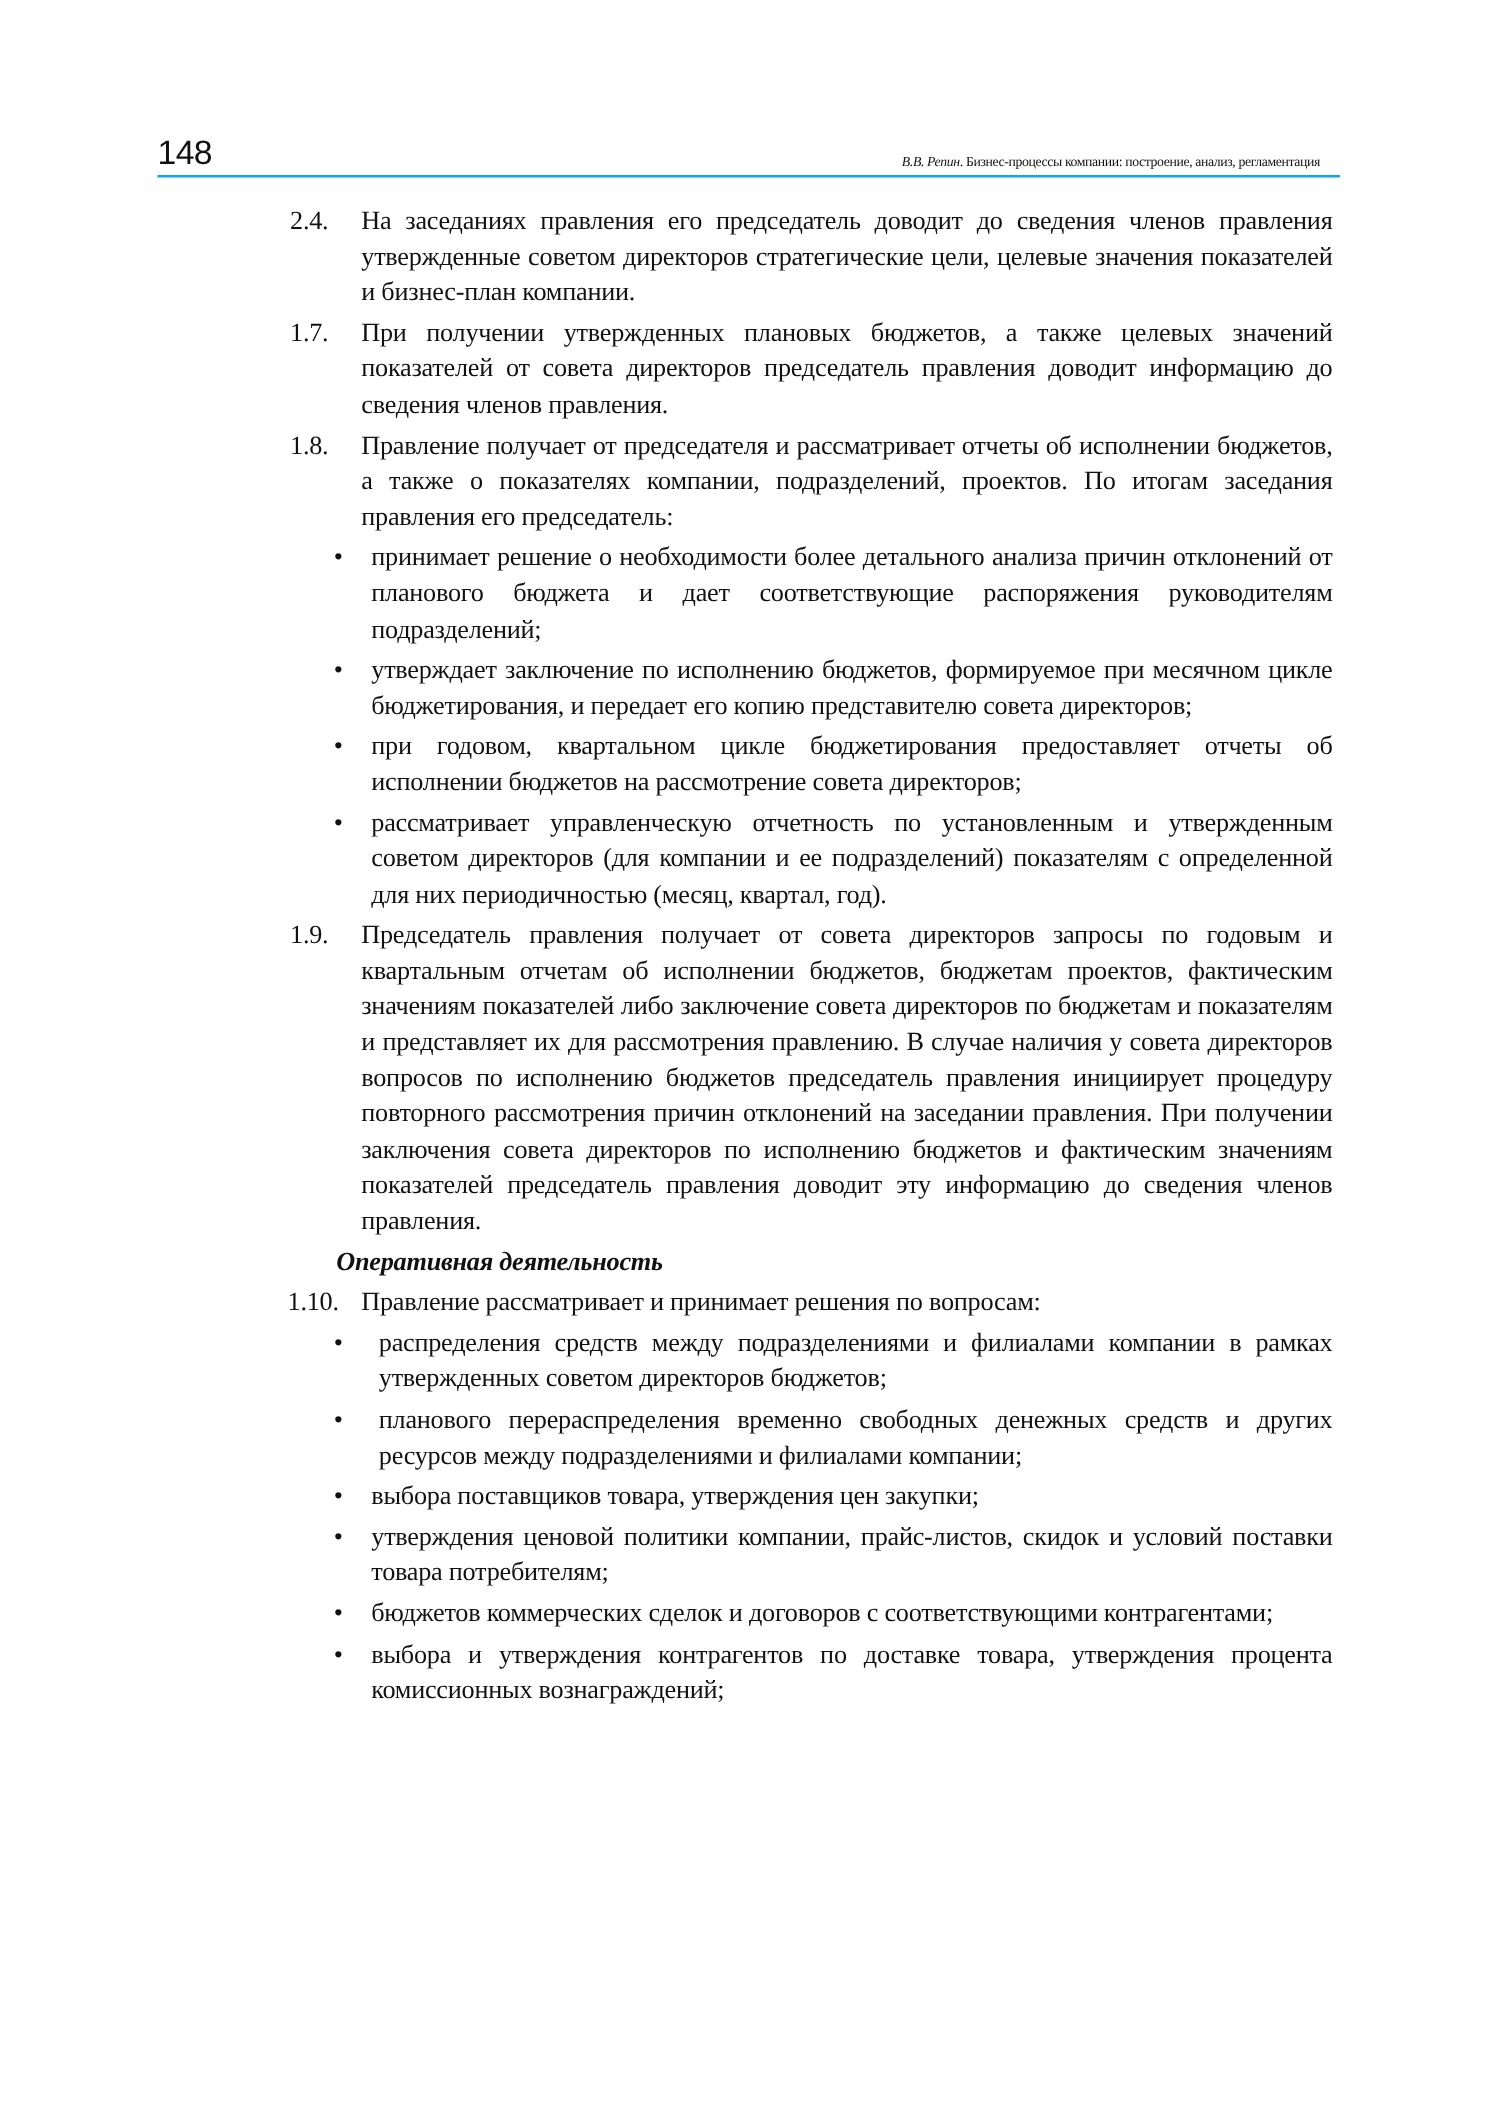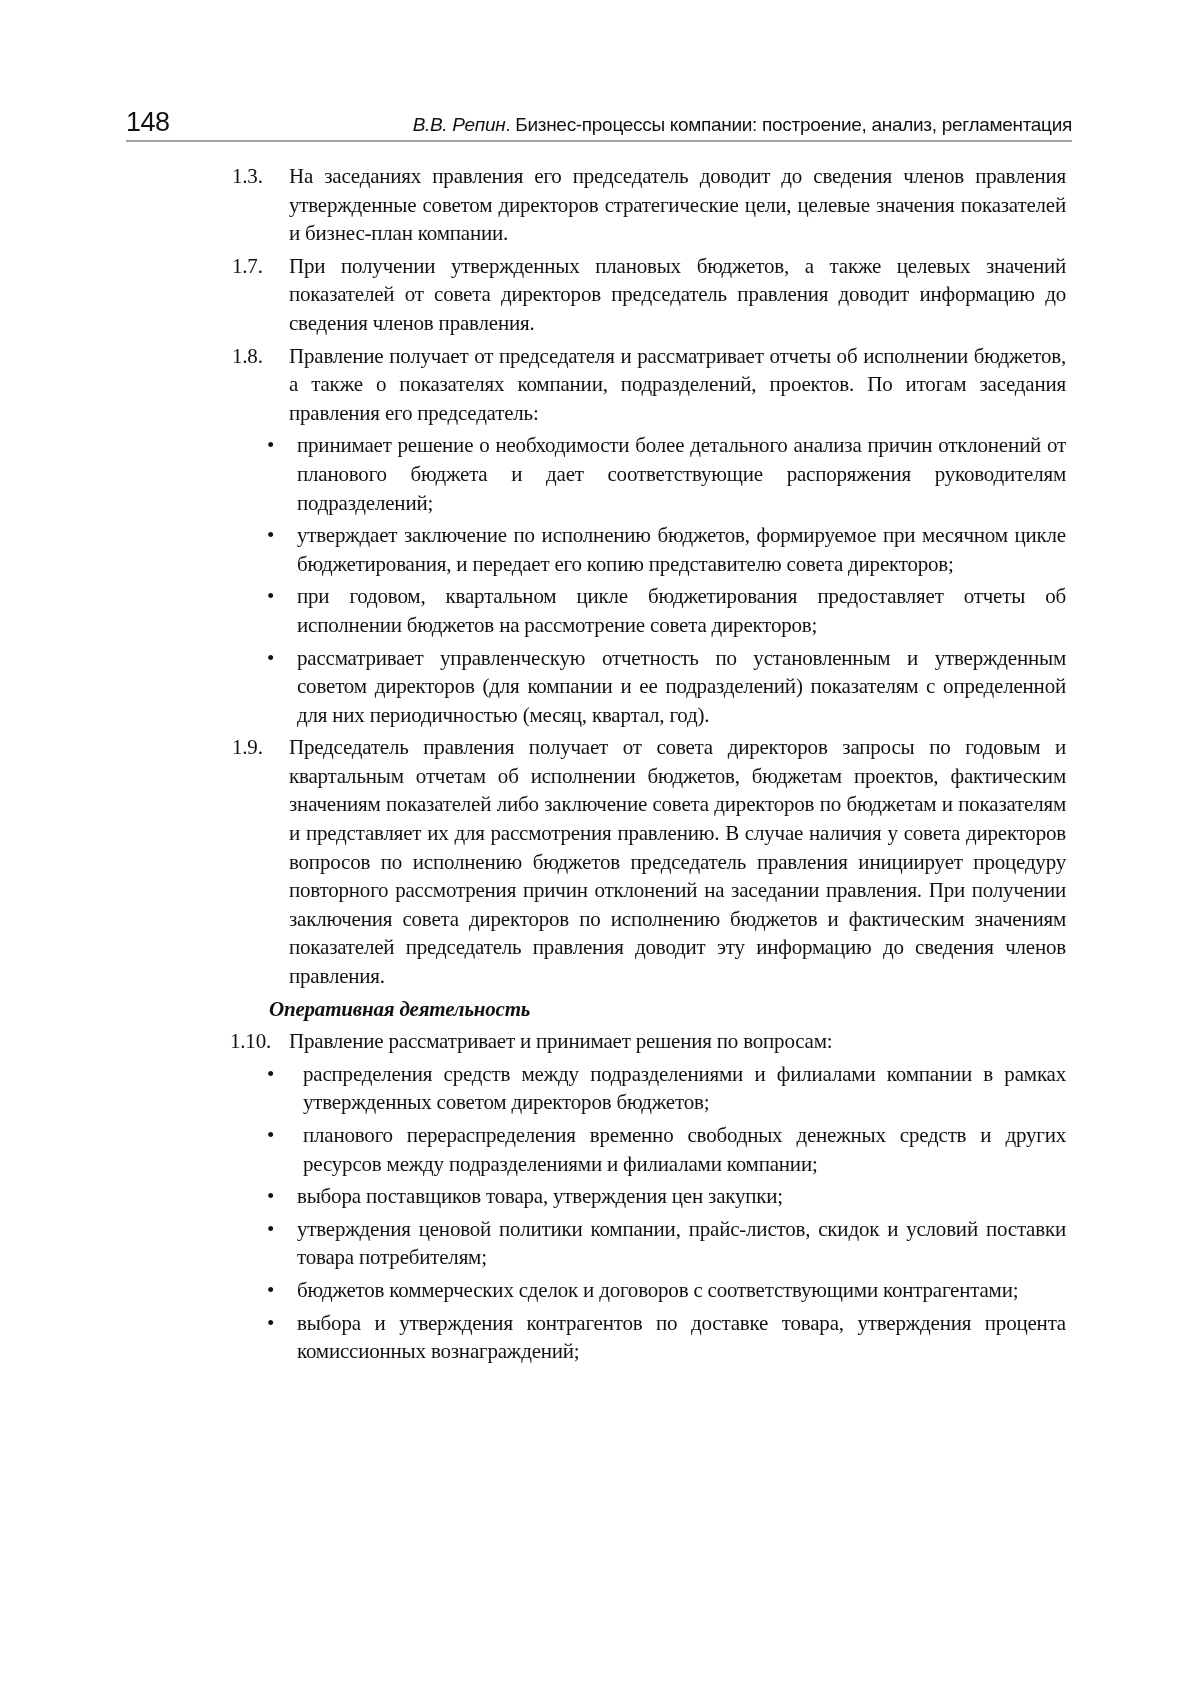--- a/index.html
+++ b/index.html
@@ -1,27 +1,27 @@
 <!DOCTYPE html>
 <html><head>
 <meta charset="utf-8">
 <style>
   html, body { margin: 0; padding: 0; background: #ffffff; }
   body { width: 1190px; height: 1684px; position: relative; overflow: hidden; color: #111; }
   .header {
     position: absolute; left: 126px; top: 104px; width: 946px; height: 36px;
-    border-bottom: 2px solid #a3a3a3;
+    border-bottom: 2px solid #0ea5e9;
   }
   .page-num {
     position: absolute; left: 0; bottom: 2px;
     font-family: "Liberation Sans", sans-serif; font-size: 27px; letter-spacing: -0.5px;
   }
   .running-title {
-    position: absolute; right: 0; bottom: 4px;
-    font-family: Liberation Sans, sans-serif; font-size: 19px; letter-spacing: -0.3px;
+    position: absolute; right: 16px; bottom: 4px;
+    font-family: Liberation Serif, serif; font-size: 11px; letter-spacing: -0.3px;
   }
   .running-title .author { font-style: italic; }
   .content {
     position: absolute; left: 232px; top: 158px; width: 838px;
     font-family: "Liberation Serif", serif; font-size: 21px; line-height: 28.6px;
     text-align: justify; letter-spacing: -0.2px;
   }
   .item { position: relative; padding-left: 53px; }
   .item .num { position: absolute; left: 0; top: 0; }
   .item.wide .num { left: -2px; }
@@ -36,21 +36,21 @@
 <body>
 
 <div class="header">
   <span class="page-num">148</span>
   <span class="running-title"><span class="author">В.В. Репин</span><span>. Бизнес-процессы компании: построение, анализ, регламентация</span></span>
 </div>
 
 <div class="content">
 
   <div class="item">
-    <span class="num">1.3.</span>
+    <span class="num">2.4.</span>
     <p>На заседаниях правления его председатель доводит до сведения членов правления утвержденные советом директоров стратегические цели, целевые значения показателей и бизнес-план компании.</p>
   </div>
 
 
 
 
 
   <div class="item">
     <span class="num">1.7.</span>
     <p>При получении утвержденных плановых бюджетов, а также целевых значений показателей от совета директоров председатель правления доводит информацию до сведения членов правления.</p>

